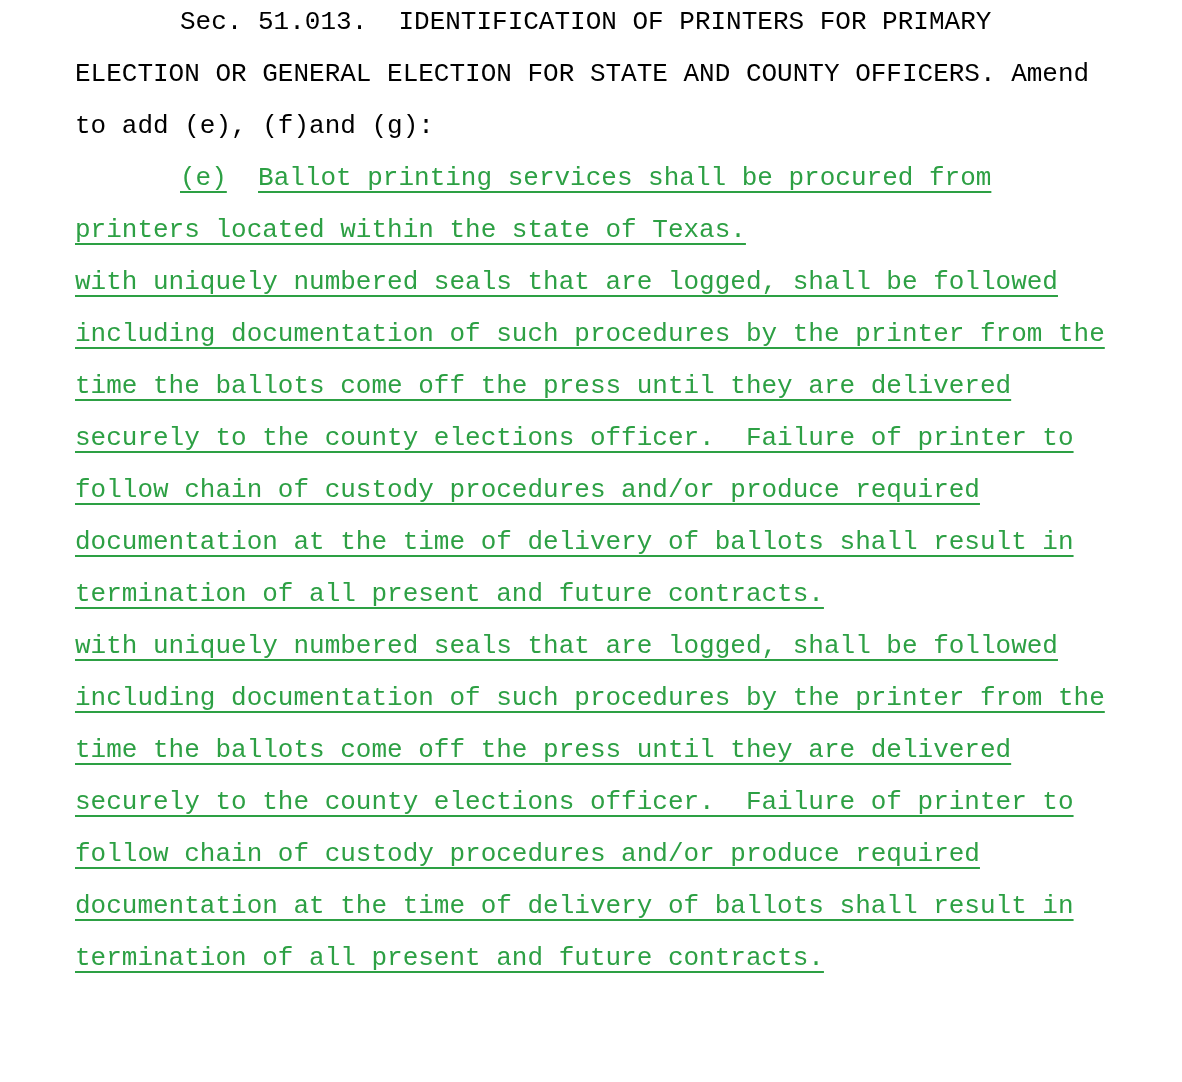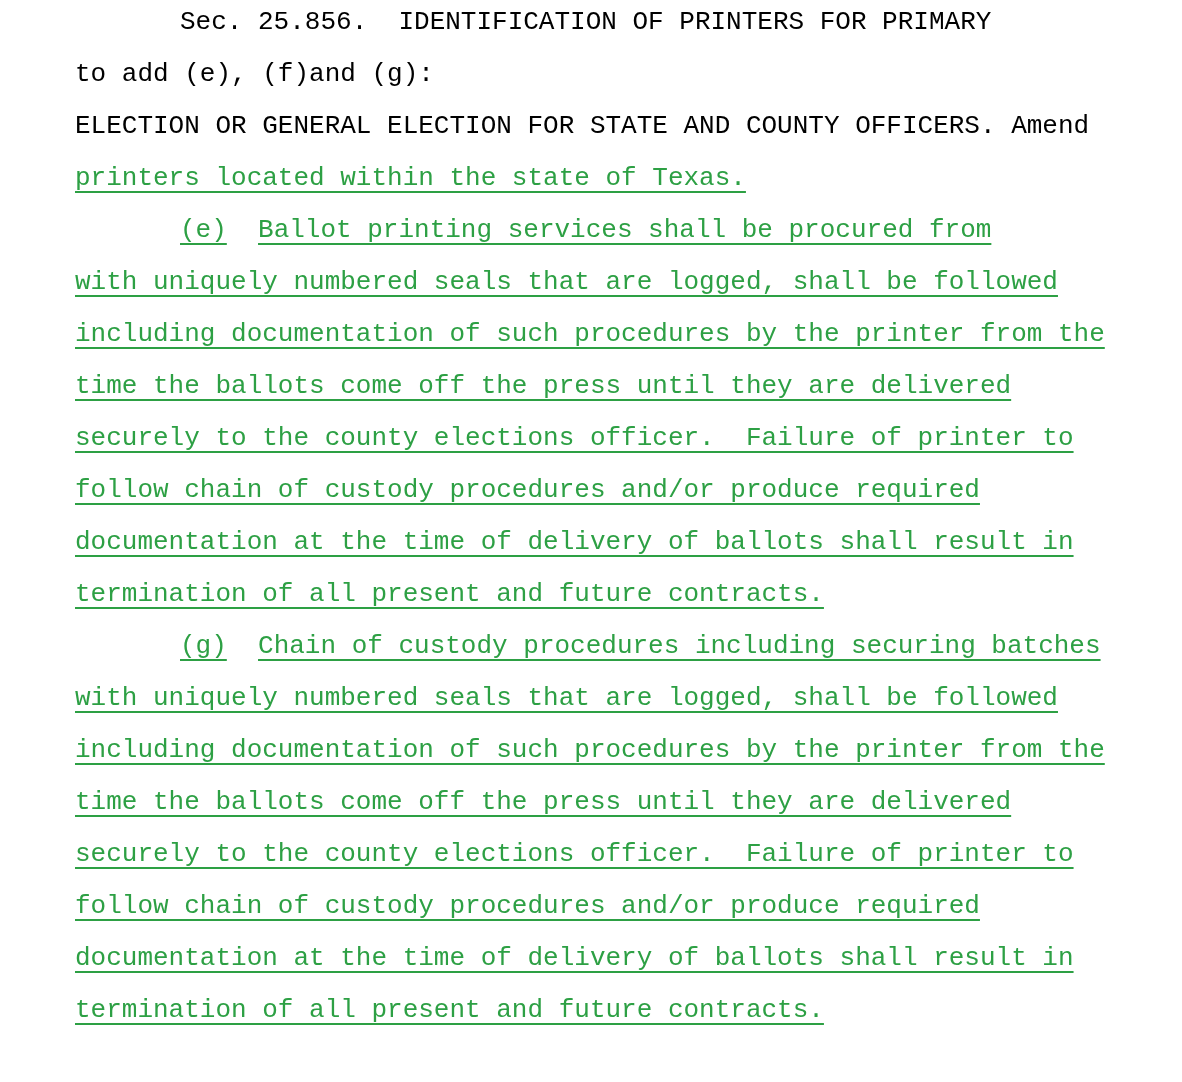--- a/index.html
+++ b/index.html
@@ -30,42 +30,41 @@
     text-decoration-thickness: 2px;
     text-underline-offset: 6px;
   }
 </style>
 </head>
 <body style="background: rgb(255, 255, 255);">
 
 <main class="page">
 
   <section>
-    <div class="line indent"><span>Sec. 25.856.  IDENTIFICATION OF PRINTERS FOR PRIMARY</span></div>
+    <div class="line indent"><span>Sec. 51.013.  IDENTIFICATION OF PRINTERS FOR PRIMARY</span></div>
+    <div class="line"><span>ELECTION OR GENERAL ELECTION FOR STATE AND COUNTY OFFICERS. Amend</span></div>
     <div class="line"><span>to add (e), (f)and (g):</span></div>
-    <div class="line"><span>ELECTION OR GENERAL ELECTION FOR STATE AND COUNTY OFFICERS. Amend</span></div>
   </section>
 
   <section>
+    <div class="line indent"><span class="ins u">(e)</span><span class="ins">  </span><span class="ins u">Ballot printing services shall be procured from</span></div>
     <div class="line"><span class="ins u">printers located within the state of Texas.</span></div>
-    <div class="line indent"><span class="ins u">(e)</span><span class="ins">  </span><span class="ins u">Ballot printing services shall be procured from</span></div>
   </section>
 
   <section>
     <div class="line"><span class="ins u">with uniquely numbered seals that are logged, shall be followed</span></div>
     <div class="line"><span class="ins u">including documentation of such procedures by the printer from the</span></div>
     <div class="line"><span class="ins u">time the ballots come off the press until they are delivered</span></div>
     <div class="line"><span class="ins u">securely to the county elections officer.  Failure of printer to</span></div>
     <div class="line"><span class="ins u">follow chain of custody procedures and/or produce required</span></div>
     <div class="line"><span class="ins u">documentation at the time of delivery of ballots shall result in</span></div>
     <div class="line"><span class="ins u">termination of all present and future contracts.</span></div>
   </section>
 
   <section>
-    <div class="line indent"><span class="ins u">(g)</span><span class="ins">  </span><span class="ins u">Chain of custody procedures including securing batches</span></div>
     <div class="line"><span class="ins u">with uniquely numbered seals that are logged, shall be followed</span></div>
     <div class="line"><span class="ins u">including documentation of such procedures by the printer from the</span></div>
     <div class="line"><span class="ins u">time the ballots come off the press until they are delivered</span></div>
     <div class="line"><span class="ins u">securely to the county elections officer.  Failure of printer to</span></div>
     <div class="line"><span class="ins u">follow chain of custody procedures and/or produce required</span></div>
     <div class="line"><span class="ins u">documentation at the time of delivery of ballots shall result in</span></div>
     <div class="line"><span class="ins u">termination of all present and future contracts.</span></div>
   </section>
 
 </main>

